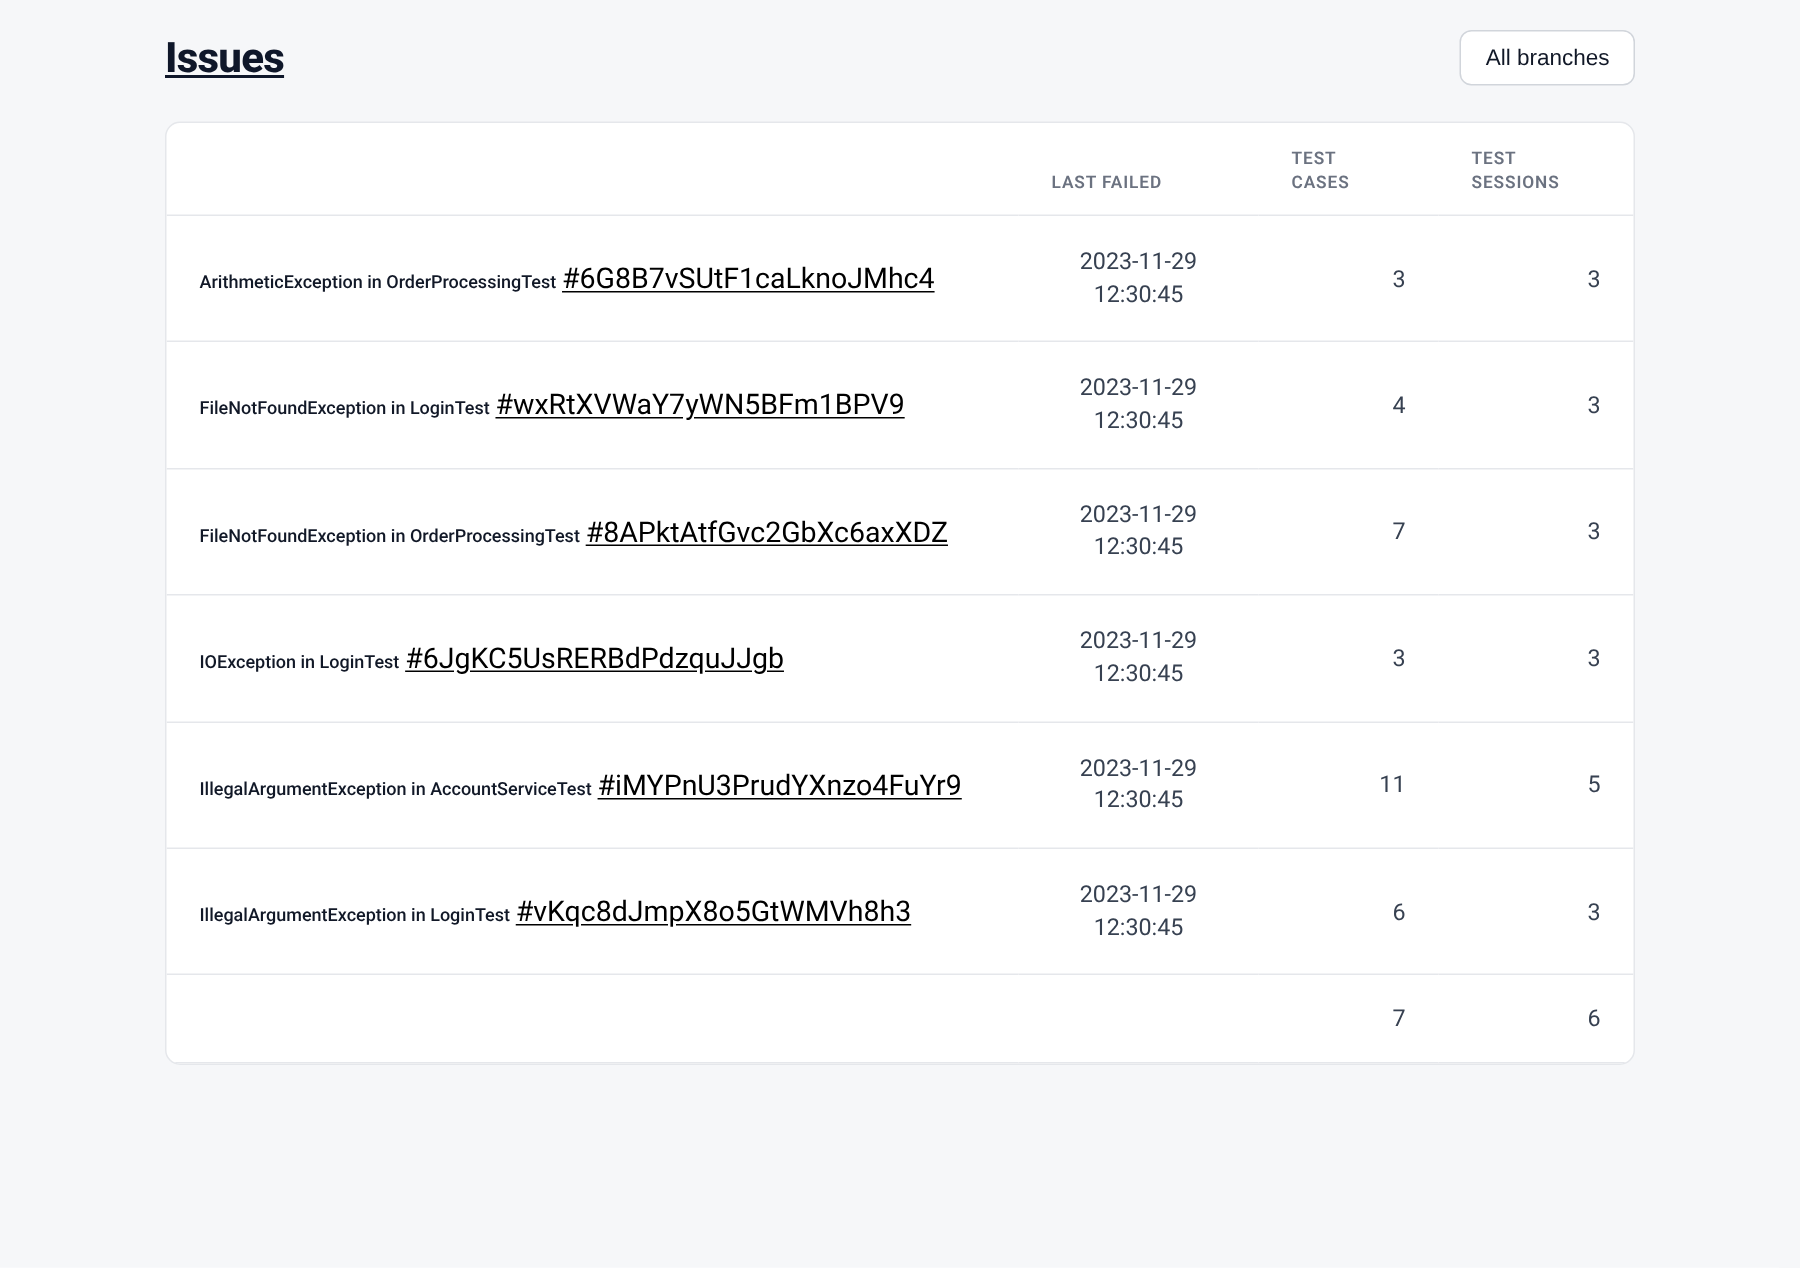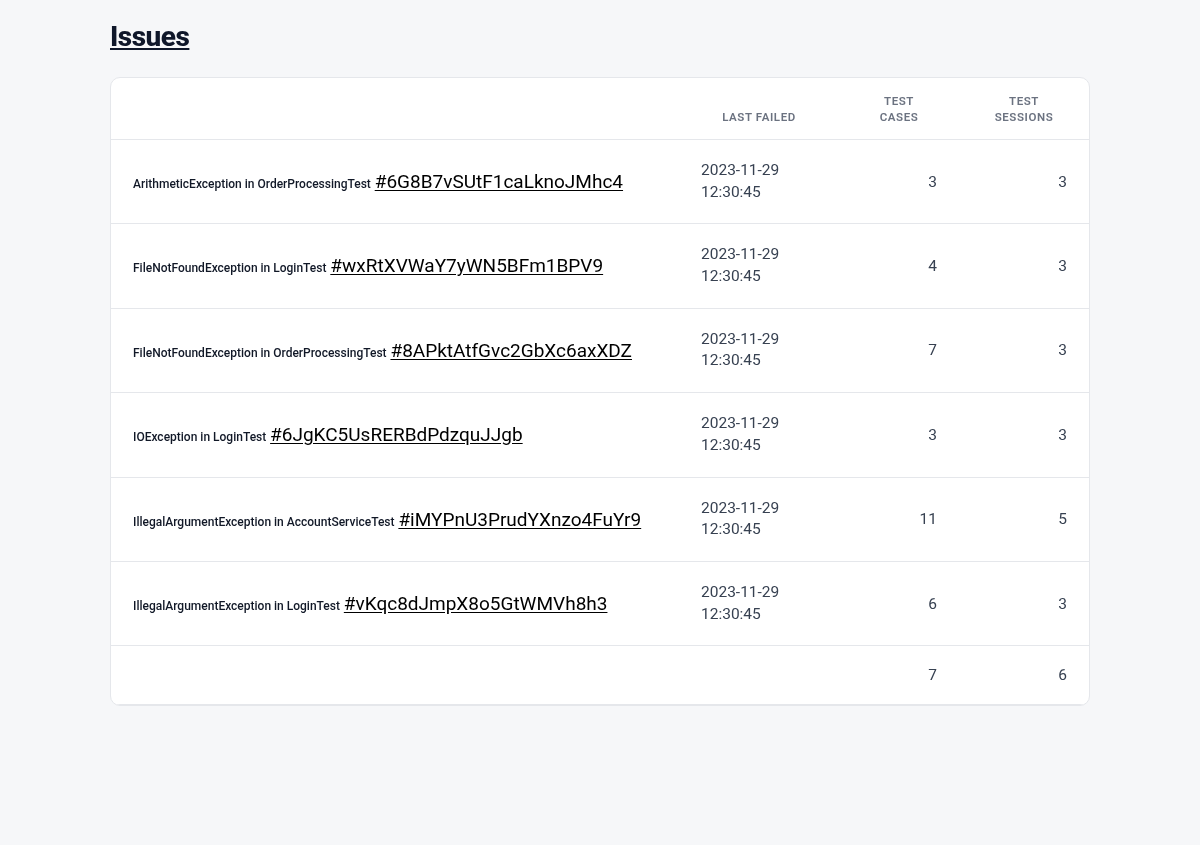--- a/index.html
+++ b/index.html
@@ -42,21 +42,21 @@
     border: 1px solid #e5e7eb;
     border-radius: 10px;
     overflow: hidden;
   }
   table.issues {
     width: 100%;
     border-collapse: collapse;
     table-layout: fixed;
   }
   table.issues thead th {
-    text-align: center;
+    text-align: left;
     font-size: 11.5px;
     font-weight: 600;
     letter-spacing: 0.6px;
     color: #6b7280;
     padding: 16px 22px 14px 22px;
     border-bottom: 1px solid #e5e7eb;
     vertical-align: bottom;
     line-height: 1.35;
     text-transform: uppercase;
   }
@@ -83,38 +83,39 @@
   }
   .issue-link {
     color: #000000;
     text-decoration: underline;
     text-underline-offset: 2px;
     font-size: 19px;
     cursor: pointer;
     word-break: break-all;
   }
   td.last-failed {
-    text-align: left;
+    text-align: center;
     color: #6b7280;
     font-size: 15px;
     line-height: 1.4;
     white-space: nowrap;
   }
   td.num {
     text-align: right;
     color: #6b7280;
     font-size: 15px;
   }
 </style>
 </head>
 <body>
 
 <div class="page">
   <div class="header-row">
     <h1 class="page-title">Issues</h1>
+    <button class="branches-btn">All branches</button>
   </div>
 
   <div class="card">
     <table class="issues">
       <colgroup>
         <col class="col-issue">
         <col class="col-last">
         <col class="col-cases">
         <col class="col-sessions">
       </colgroup>

